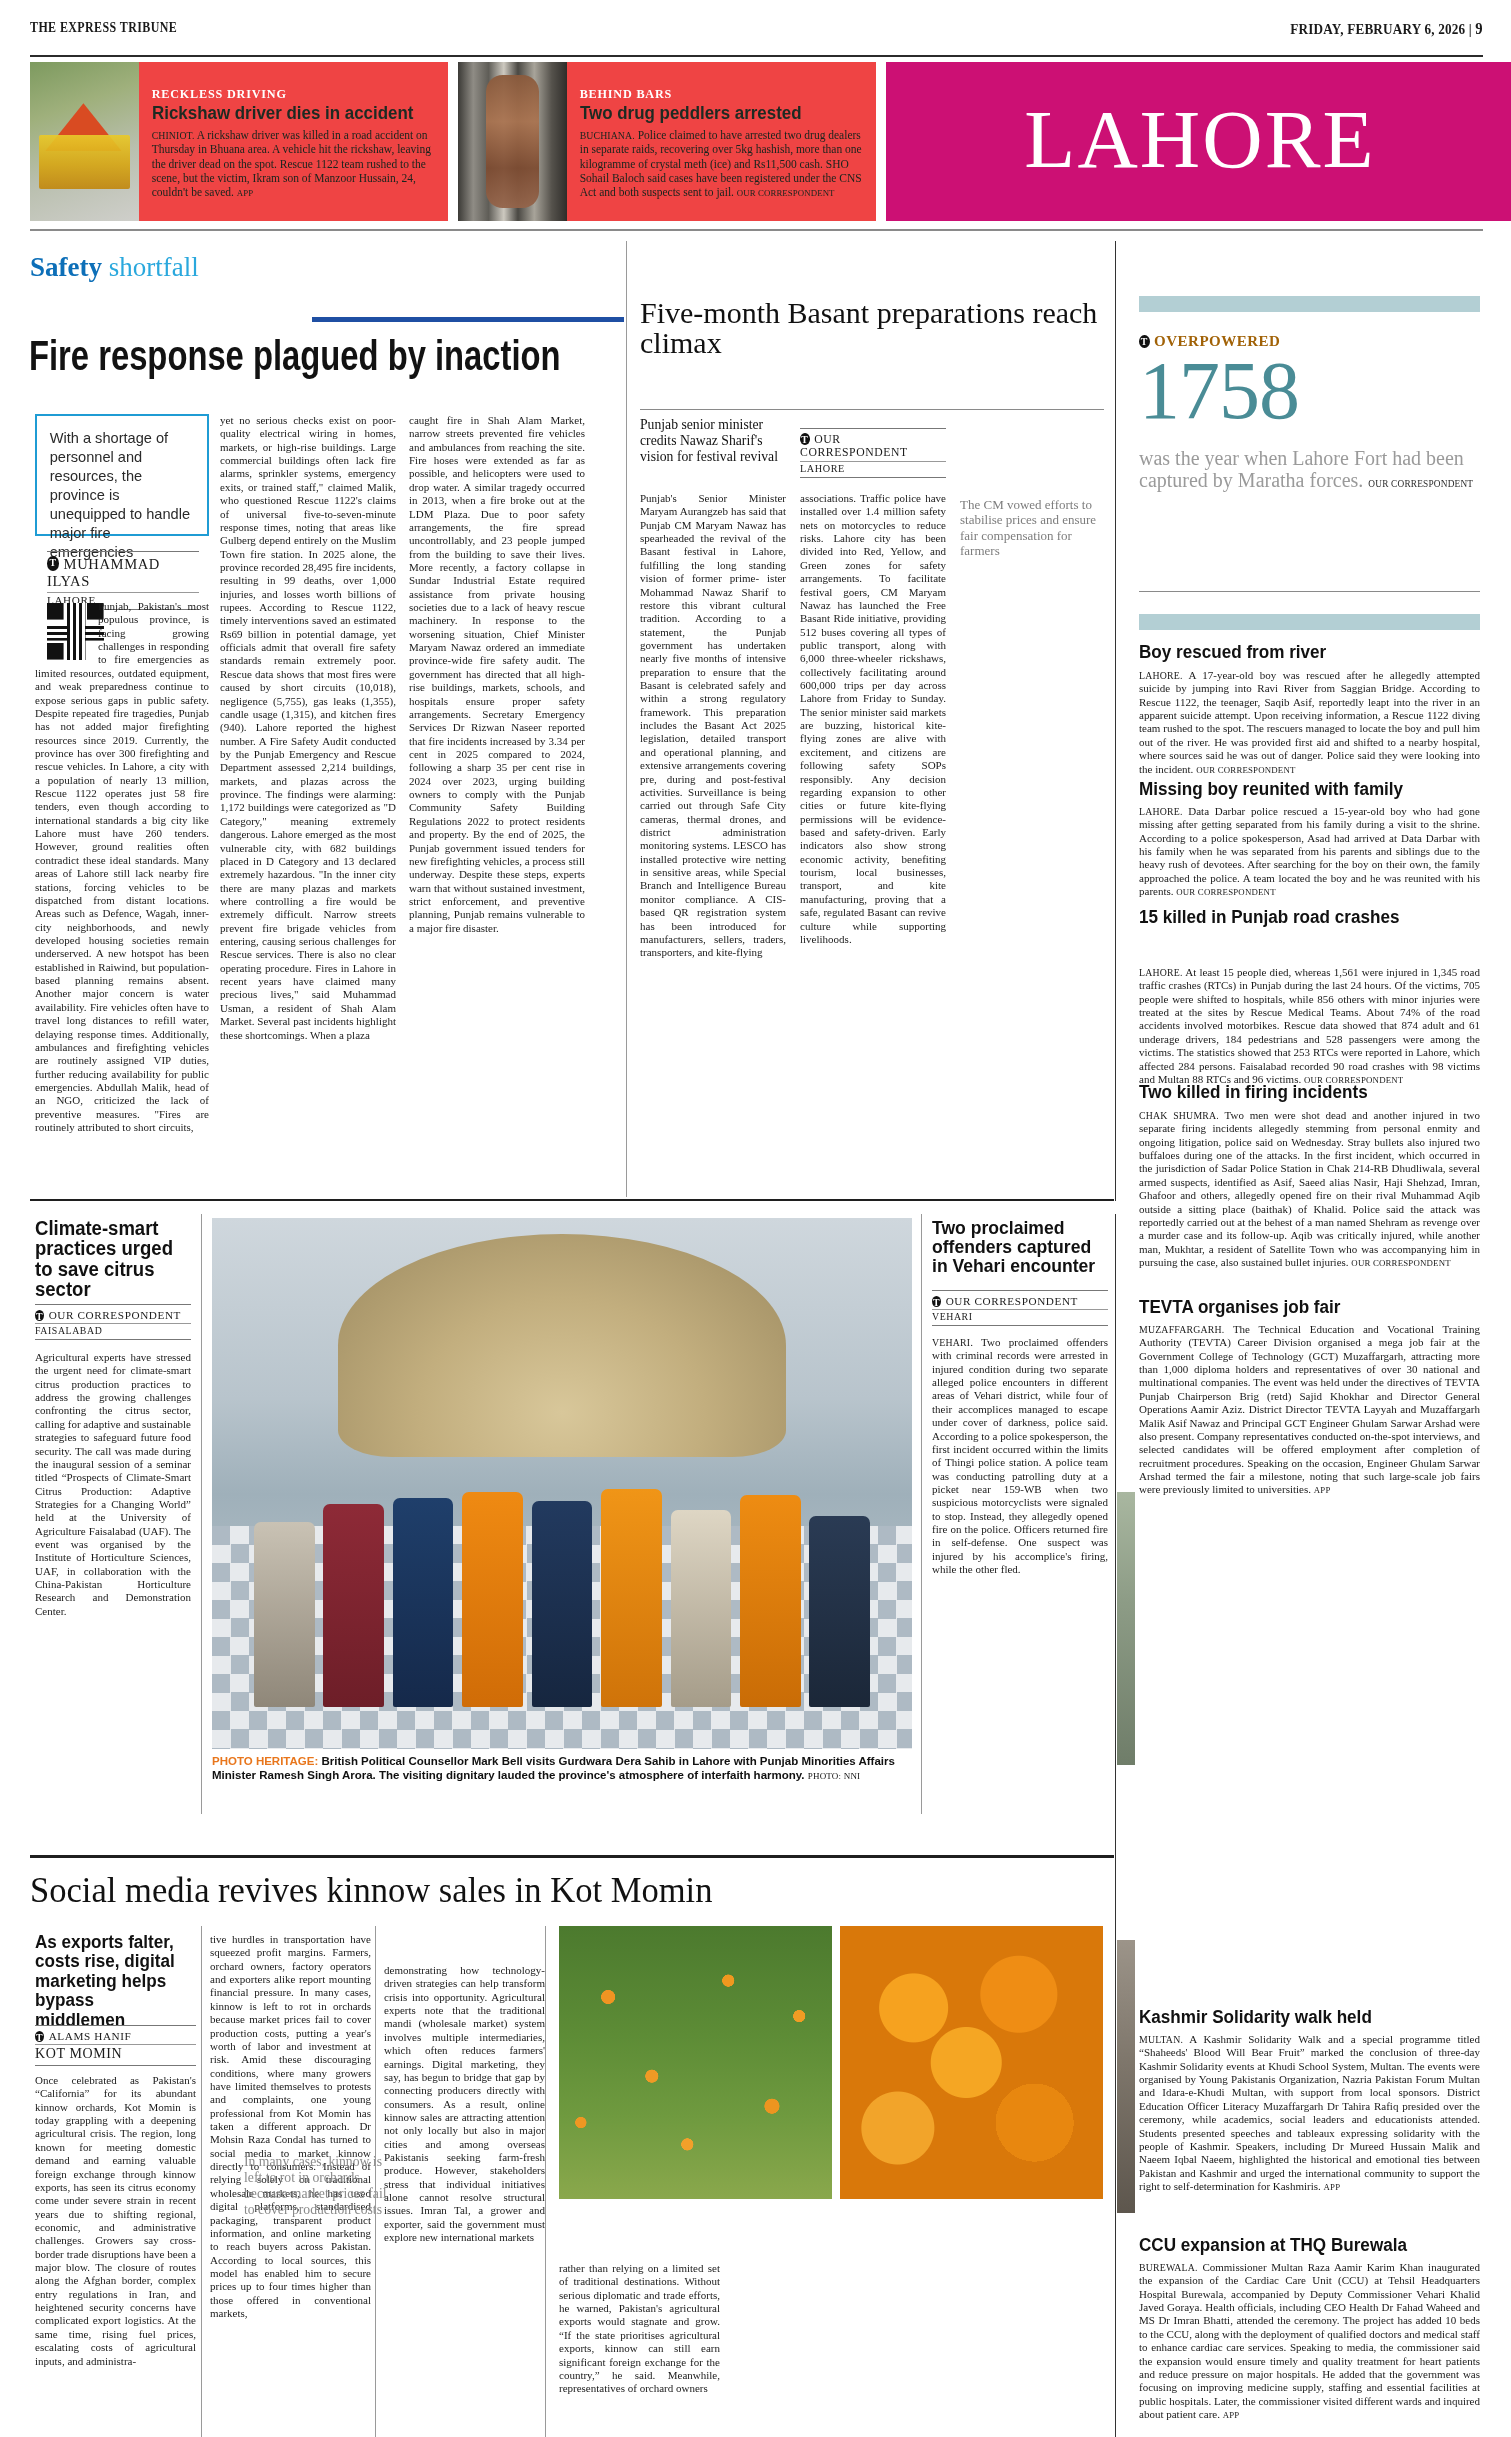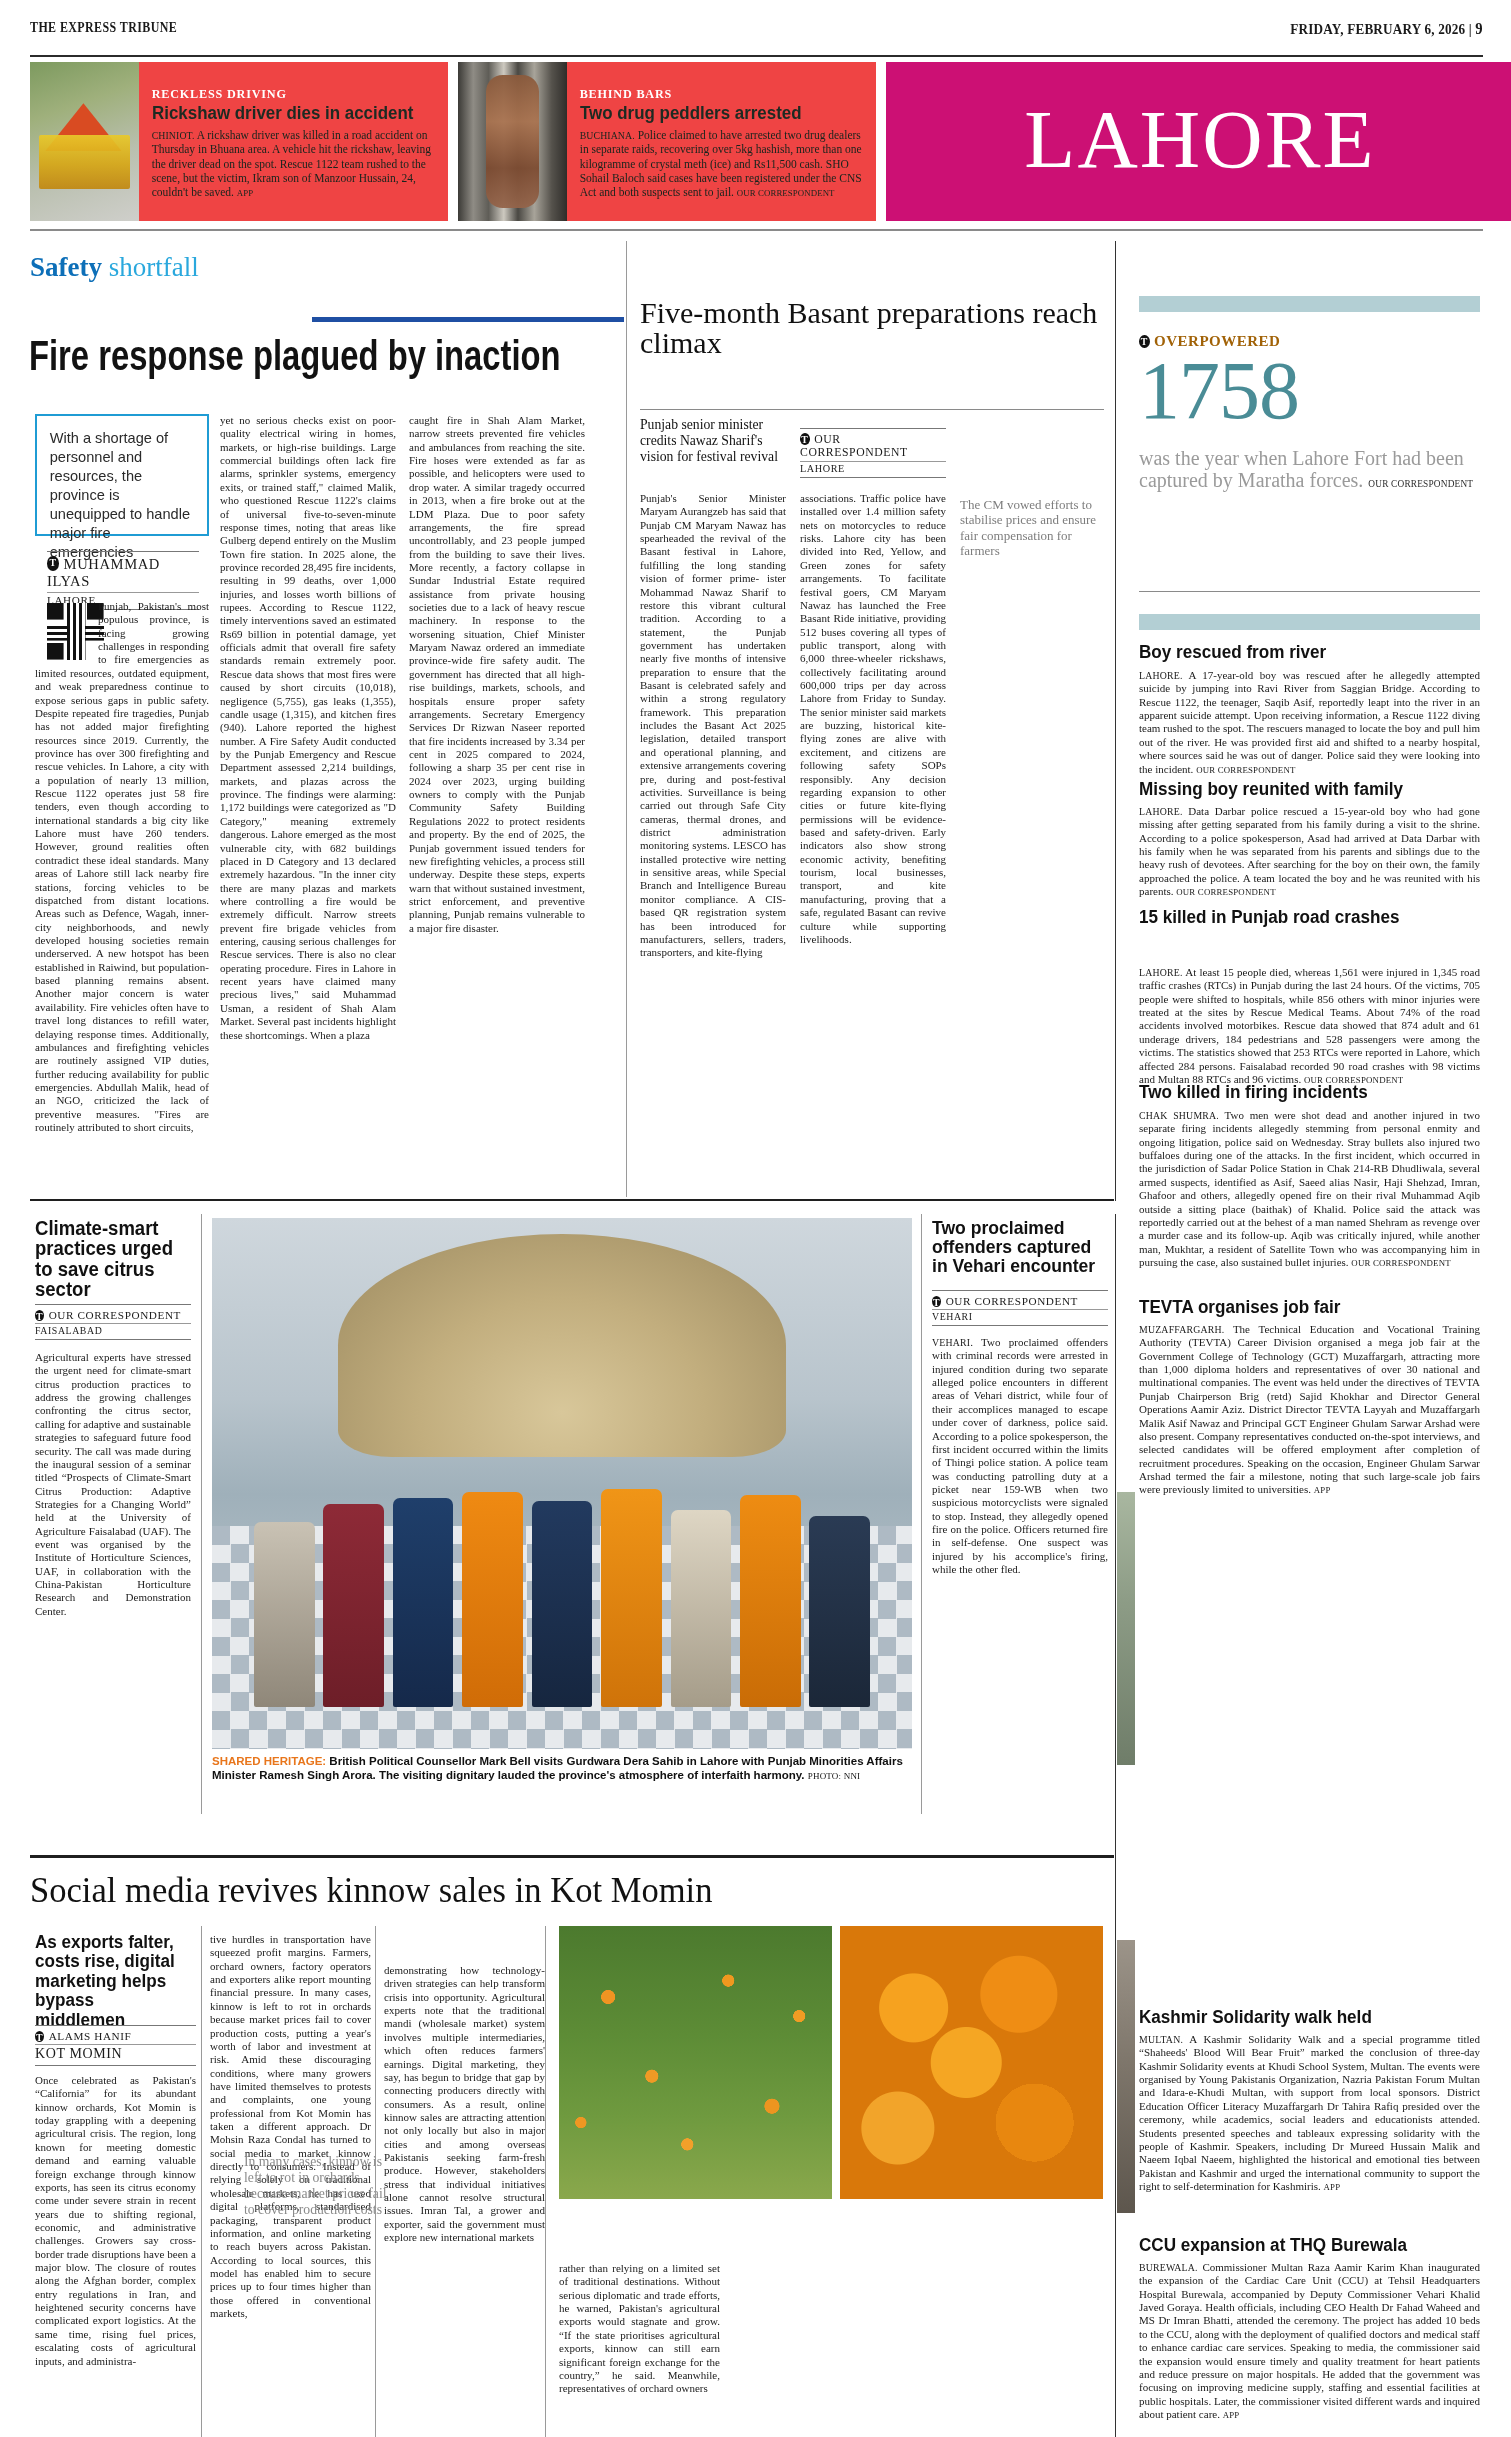--- a/index.html
+++ b/index.html
@@ -343,21 +343,21 @@
       <i style="height:70%;background:linear-gradient(180deg,#1f3f6b,#15294a);"></i>
       <i style="height:72%;background:linear-gradient(180deg,#ef8a12,#d06c07);"></i>
       <i style="height:69%;background:linear-gradient(180deg,#223a5f,#16263f);"></i>
       <i style="height:73%;background:linear-gradient(180deg,#f09517,#cf7309);"></i>
       <i style="height:66%;background:linear-gradient(180deg,#ded6c4,#a59c89);"></i>
       <i style="height:71%;background:linear-gradient(180deg,#ee8c12,#c96c06);"></i>
       <i style="height:64%;background:linear-gradient(180deg,#2a3b54,#1b2738);"></i>
     </div>
   </div>
   <div style="position:absolute;left:212px;top:1755px;width:700px;" class="cap">
-    <span class="tag" style="color:#e8761c;">SHARED HERITAGE:</span>
+    <span class="tag" style="color:#e8761c;">PHOTO HERITAGE:</span>
     <b>British Political Counsellor Mark Bell visits Gurdwara Dera Sahib in Lahore with Punjab Minorities Affairs Minister Ramesh Singh Arora. The visiting dignitary lauded the province's atmosphere of interfaith harmony.</b>
     <span class="src">PHOTO: NNI</span>
   </div>
 
   <div class="brief-h" style="position:absolute;left:932px;top:1218px;width:176px;font-size:18.5px;line-height:1.04;">Two proclaimed offenders captured in Vehari encounter</div>
   <div class="byline" style="position:absolute;left:932px;top:1279px;width:176px;border-top:1px solid #777;border-bottom:1px solid #777;">
     <div class="nm" style="font-size:11.2px;"><span class="tlogo" style="width:9.3px;height:11.2px;"></span><span>OUR CORRESPONDENT</span></div>
     <div class="ct" style="font-size:9.8px;">VEHARI</div>
   </div>
   <div class="col" style="left:932px;top:1336px;width:176px;height:468px;">

